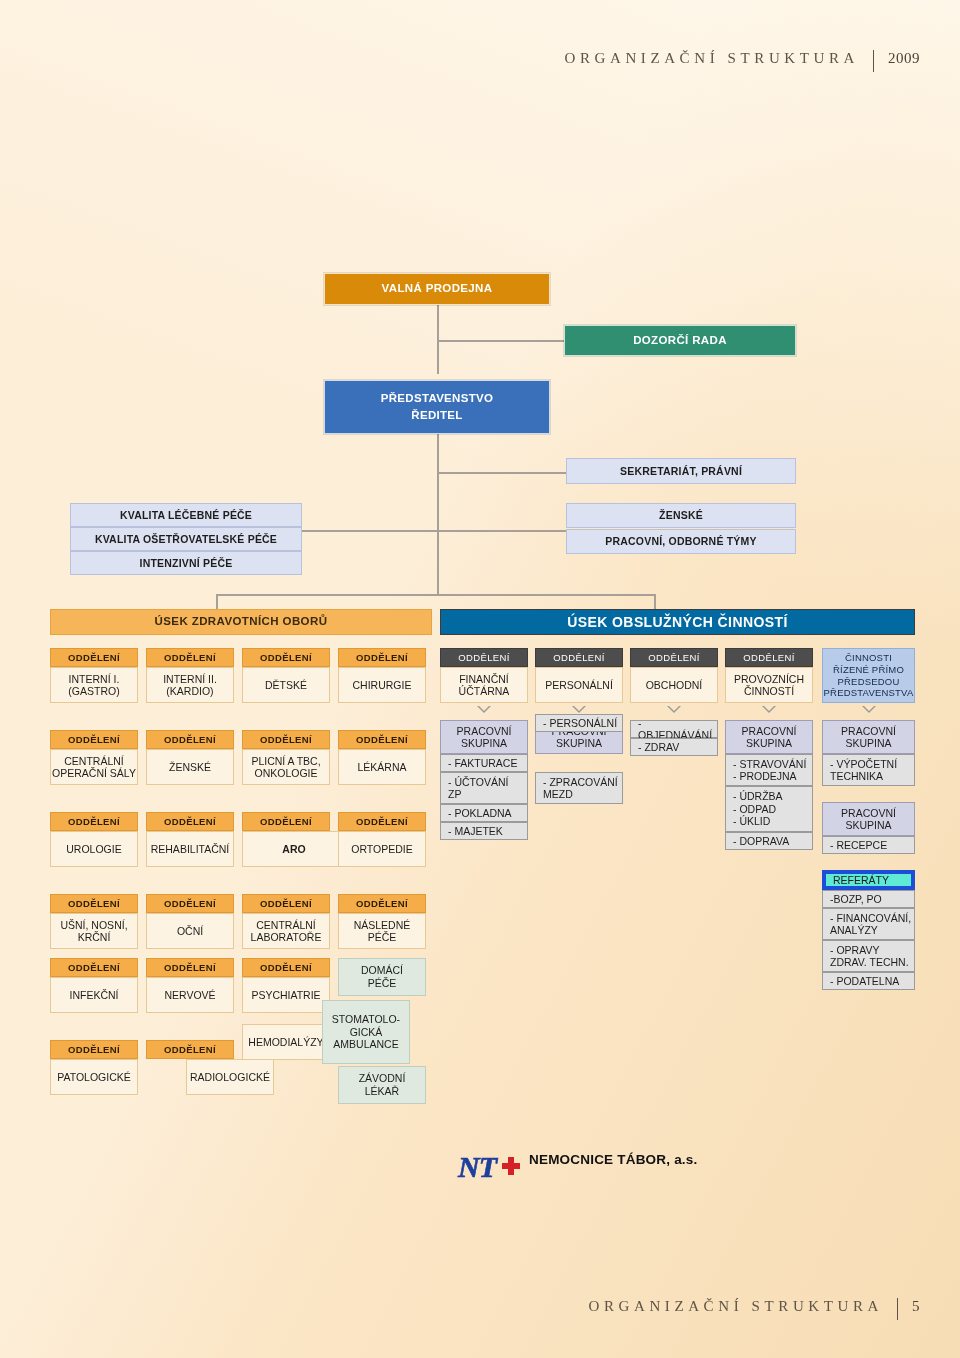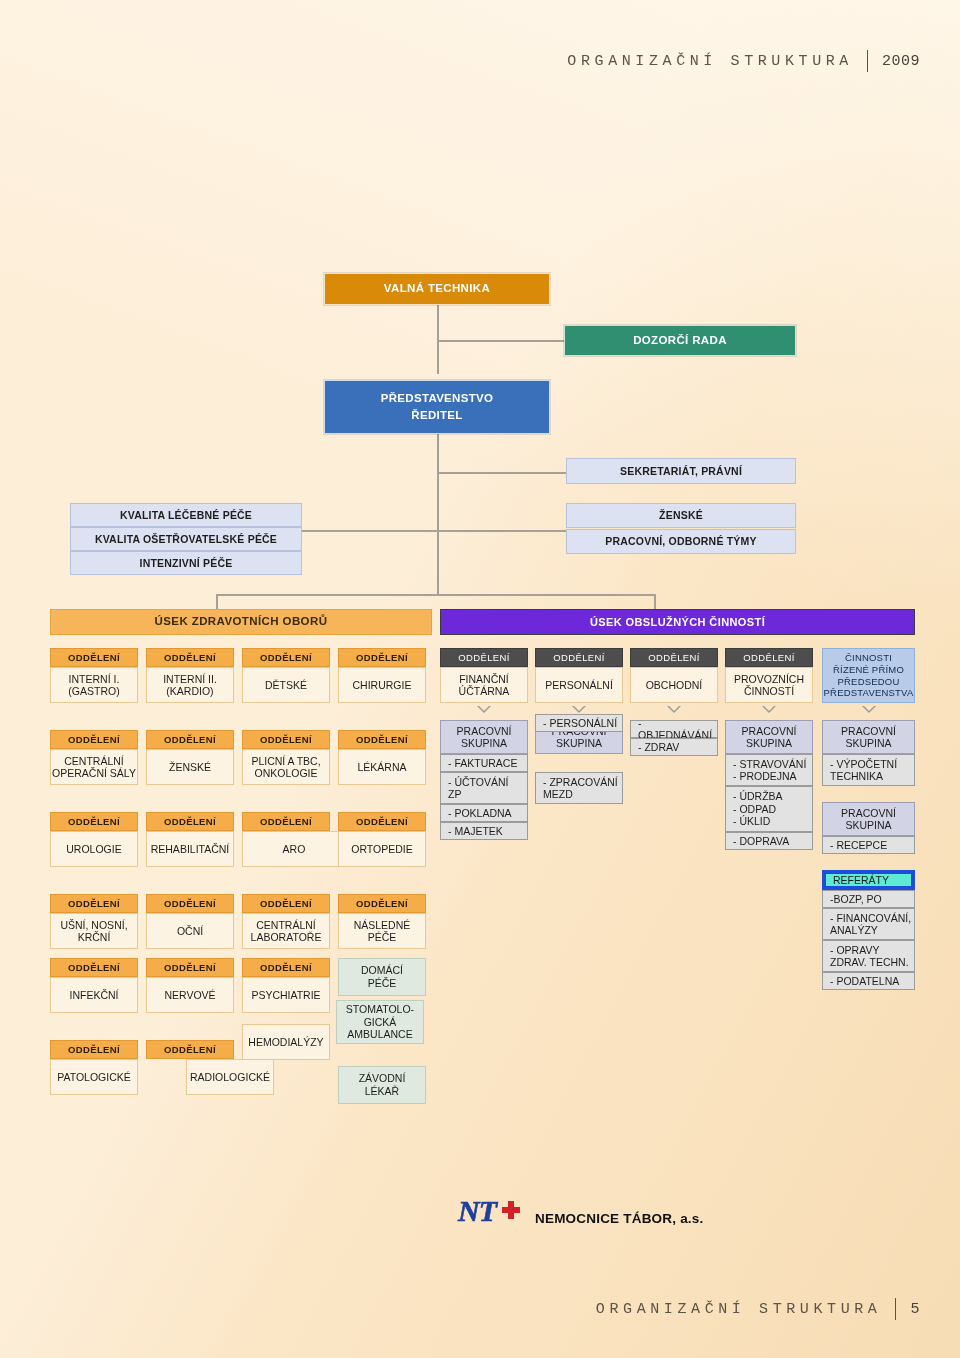--- a/index.html
+++ b/index.html
@@ -16,23 +16,23 @@
   }
   .bg-wash2{
     position:absolute;inset:0;
     background:linear-gradient(200deg,rgba(255,249,238,.85) 0%,rgba(255,249,238,0) 38%);
     z-index:0;
   }
   .layer{position:absolute;inset:0;z-index:2;}
 
   
   .runhead{
-    position:absolute;display:flex;align-items:center;gap:14px;
+    position:absolute;display:flex;align-items:flex-start;gap:14px;
     color:#5d5347;font-size:15px;letter-spacing:4.6px;
-    font-family:Liberation Mono, monospace;
+    font-family:Liberation Serif, serif;
   }
   .runhead .rule{display:block;width:1px;height:22px;background:#5d5347;}
   .runhead .num{letter-spacing:.5px;font-size:15px;color:#4a423a;}
   #runhead-top{right:40px;top:50px;}
   #runhead-bottom{right:40px;bottom:38px;}
 
   
   .box{
     position:absolute;box-sizing:border-box;
     display:flex;align-items:center;justify-content:center;
@@ -40,21 +40,21 @@
     border:1px solid rgba(255,255,255,.75);
     box-shadow:0 0 0 1px rgba(0,0,0,.10);
   }
   .b-orange{background:#d88a08;color:#fff;font-weight:bold;font-size:11.5px;letter-spacing:.35px;}
   .b-green{background:#2f8f70;color:#fff;font-weight:bold;font-size:11.5px;letter-spacing:.35px;}
   .b-blue{background:#3a6fba;color:#fff;font-weight:bold;font-size:11.5px;letter-spacing:.3px;}
   .b-lav{background:#dde2f2;color:#1d1d1d;font-weight:bold;font-size:10.5px;letter-spacing:.2px;
          border:1px solid #b9c2dd;box-shadow:none;}
   .b-amber{background:#f6b558;color:#3b2a10;font-weight:bold;font-size:11.5px;letter-spacing:.4px;
            border:1px solid #e8a33f;box-shadow:none;}
-  .b-dark{background:#6d28d9;color:#fff;font-weight:bold;font-size:11px;letter-spacing:.4px;
+  .b-dark{background:#0369a1;color:#fff;font-weight:bold;font-size:14px;letter-spacing:.4px;
           border:1px solid #3c3c3c;box-shadow:none;text-align:right;}
 
   
   .dep-head{background:#f5ad4a;color:#2b1d06;font-weight:bold;font-size:9.5px;letter-spacing:.35px;
             border:1px solid #e19a33;box-shadow:none;}
   .dep-body{background:#fdf3e2;color:#1d1d1d;font-weight:normal;font-size:10.5px;
             border:1px solid #e8c893;box-shadow:none;}
   
   .dep-head-dark{background:#4d4d4d;color:#fff;font-weight:normal;font-size:9.5px;letter-spacing:.35px;
                  border:1px solid #3c3c3c;box-shadow:none;}
@@ -80,21 +80,21 @@
 
   
   .tri{position:absolute;width:0;height:0;z-index:3;
        border-left:7px solid transparent;border-right:7px solid transparent;
        border-top:7px solid #9a9a9a;}
   .tri::after{content:"";position:absolute;left:-5px;top:-7px;
        border-left:5px solid transparent;border-right:5px solid transparent;
        border-top:5px solid #fbe6c6;}
 
   
-  .logo-wrap{position:absolute;display:flex;align-items:flex-end;gap:15px;margin-top:44px;}
+  .logo-wrap{position:absolute;display:flex;align-items:flex-start;gap:9px;}
   .logo-mark{position:relative;width:62px;height:30px;}
   .logo-nt{font-family:"Liberation Serif",serif;font-style:italic;font-weight:bold;
            font-size:30px;color:#1f3f9c;letter-spacing:-1px;line-height:30px;
            -webkit-text-stroke:0.6px #1f3f9c;}
   .logo-cross{position:absolute;right:0;top:5px;width:18px;height:18px;}
   .logo-cross span{position:absolute;background:#d42027;}
   .logo-cross .hb{left:0;top:6px;width:18px;height:6px;}
   .logo-cross .vb{left:6px;top:0;width:6px;height:18px;}
   .logo-text{font-size:13.5px;font-weight:bold;color:#111;letter-spacing:.2px;}
 </style>
@@ -123,21 +123,21 @@
     <span class="rule"></span>
     <span class="num">2009</span>
   </div>
   <div class="runhead" id="runhead-bottom">
     <span>ORGANIZAČNÍ STRUKTURA</span>
     <span class="rule"></span>
     <span class="num">5</span>
   </div>
 
   <div class="box b-orange" style="left:324px;top:273px;width:226px;height:32px;">
-    <span>VALNÁ TECHNIKA</span>
+    <span>VALNÁ PRODEJNA</span>
   </div>
 
   <div class="box b-green" style="left:564px;top:325px;width:232px;height:31px;">
     <span>DOZORČÍ RADA</span>
   </div>
 
   <div class="box b-blue" style="left:324px;top:380px;width:226px;height:54px;flex-direction:column;gap:3px;">
     <span>PŘEDSTAVENSTVO</span>
     <span>ŘEDITEL</span>
   </div>
@@ -185,21 +185,21 @@
       <div class="box dep-body" style="left: 146px; top: 749px; width: 88px; height: 36px; flex-direction: column;">ŽENSKÉ</div>
       <div class="box dep-head" style="left: 242px; top: 730px; width: 88px; height: 19px;">ODDĚLENÍ</div>
       <div class="box dep-body" style="left: 242px; top: 749px; width: 88px; height: 36px; flex-direction: column;">PLICNÍ A TBC,<br>ONKOLOGIE</div>
       <div class="box dep-head" style="left: 338px; top: 730px; width: 88px; height: 19px;">ODDĚLENÍ</div>
       <div class="box dep-body" style="left: 338px; top: 749px; width: 88px; height: 36px; flex-direction: column;">LÉKÁRNA</div>
       <div class="box dep-head" style="left: 50px; top: 812px; width: 88px; height: 19px;">ODDĚLENÍ</div>
       <div class="box dep-body" style="left: 50px; top: 831px; width: 88px; height: 36px; flex-direction: column;">UROLOGIE</div>
       <div class="box dep-head" style="left: 146px; top: 812px; width: 88px; height: 19px;">ODDĚLENÍ</div>
       <div class="box dep-body" style="left: 146px; top: 831px; width: 88px; height: 36px; flex-direction: column;">REHABILITAČNÍ</div>
       <div class="box dep-head" style="left: 242px; top: 812px; width: 88px; height: 19px;">ODDĚLENÍ</div>
-      <div class="box dep-body" style="left: 242px; top: 831px; width: 104px; height: 36px; flex-direction: column;">ARO</div>
+      <div class="box dep-body" style="left: 242px; top: 831px; width: 104px; height: 36px; flex-direction: column; font-weight: bold;">ARO</div>
       <div class="box dep-head" style="left: 338px; top: 812px; width: 88px; height: 19px;">ODDĚLENÍ</div>
       <div class="box dep-body" style="left: 338px; top: 831px; width: 88px; height: 36px; flex-direction: column;">ORTOPEDIE</div>
       <div class="box dep-head" style="left: 50px; top: 894px; width: 88px; height: 19px;">ODDĚLENÍ</div>
       <div class="box dep-body" style="left: 50px; top: 913px; width: 88px; height: 36px; flex-direction: column;">UŠNÍ, NOSNÍ,<br>KRČNÍ</div>
       <div class="box dep-head" style="left: 146px; top: 894px; width: 88px; height: 19px;">ODDĚLENÍ</div>
       <div class="box dep-body" style="left: 146px; top: 913px; width: 88px; height: 36px; flex-direction: column;">OČNÍ</div>
       <div class="box dep-head" style="left: 242px; top: 894px; width: 88px; height: 19px;">ODDĚLENÍ</div>
       <div class="box dep-body" style="left: 242px; top: 913px; width: 88px; height: 36px; flex-direction: column;">CENTRÁLNÍ<br>LABORATOŘE</div>
       <div class="box dep-head" style="left: 338px; top: 894px; width: 88px; height: 19px;">ODDĚLENÍ</div>
       <div class="box dep-body" style="left: 338px; top: 913px; width: 88px; height: 36px; flex-direction: column;">NÁSLEDNÉ<br>PÉČE</div>
@@ -211,21 +211,21 @@
       <div class="box dep-body" style="left: 242px; top: 977px; width: 88px; height: 36px; flex-direction: column;">PSYCHIATRIE</div>
       <div class="box dep-head" style="left: 50px; top: 1040px; width: 88px; height: 19px;">ODDĚLENÍ</div>
       <div class="box dep-body" style="left: 50px; top: 1059px; width: 88px; height: 36px; flex-direction: column;">PATOLOGICKÉ</div>
       <div class="box dep-head" style="left: 146px; top: 1040px; width: 88px; height: 19px;">ODDĚLENÍ</div>
       <div class="box dep-body" style="left: 146px; top: 1059px; width: 88px; height: 36px; flex-direction: column; margin-left: 40px;">RADIOLOGICKÉ</div>
       <div class="box dep-head" style="left: 242px; top: 1040px; width: 88px; height: 19px;">ODDĚLENÍ</div>
       <div class="box dep-body" style="left: 242px; top: 1024px; width: 88px; height: 36px; flex-direction: column;">HEMODIALÝZY</div>
     </div>
   <div id="medical-extra">
       <div class="box pale" style="left: 338px; top: 958px; width: 88px; height: 38px; flex-direction: column;">DOMÁCÍ<br>PÉČE</div>
-      <div class="box pale" style="left: 336px; top: 1000px; width: 88px; height: 44px; flex-direction: column; text-align: center;">STOMATOLO-<br>GICKÁ<br>AMBULANCE</div>
+      <div class="box pale" style="left: 322px; top: 1000px; width: 88px; height: 64px; flex-direction: column; text-align: center;">STOMATOLO-<br>GICKÁ<br>AMBULANCE</div>
       <div class="box pale" style="left: 338px; top: 1066px; width: 88px; height: 38px; flex-direction: column;">ZÁVODNÍ<br>LÉKAŘ</div>
     </div>
 
   <div id="service-grid">
       <div class="box dep-head-dark" style="left: 440px; top: 648px; width: 88px; height: 19px;">ODDĚLENÍ</div>
       <div class="box dep-body" style="left: 440px; top: 667px; width: 88px; height: 36px; flex-direction: column;">FINANČNÍ<br>ÚČTÁRNA</div>
       <div class="tri" style="left: 477px; top: 706px;"></div>
       <div class="box wg" style="left: 440px; top: 720px; width: 88px; height: 34px; flex-direction: column;">PRACOVNÍ<br>SKUPINA</div>
       <div class="box wg-item" style="left: 440px; top: 754px; width: 88px; height: 18px; flex-direction: column; align-items: flex-start; justify-content: center;">- FAKTURACE</div>
       <div class="box wg-item" style="left: 440px; top: 772px; width: 88px; height: 32px; flex-direction: column; align-items: flex-start; justify-content: center;">- ÚČTOVÁNÍ<br>  ZP</div>

